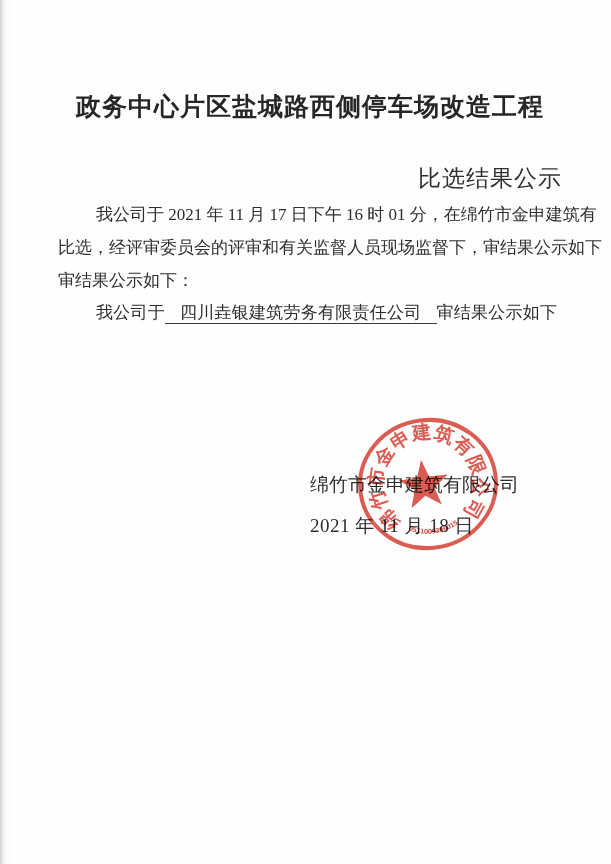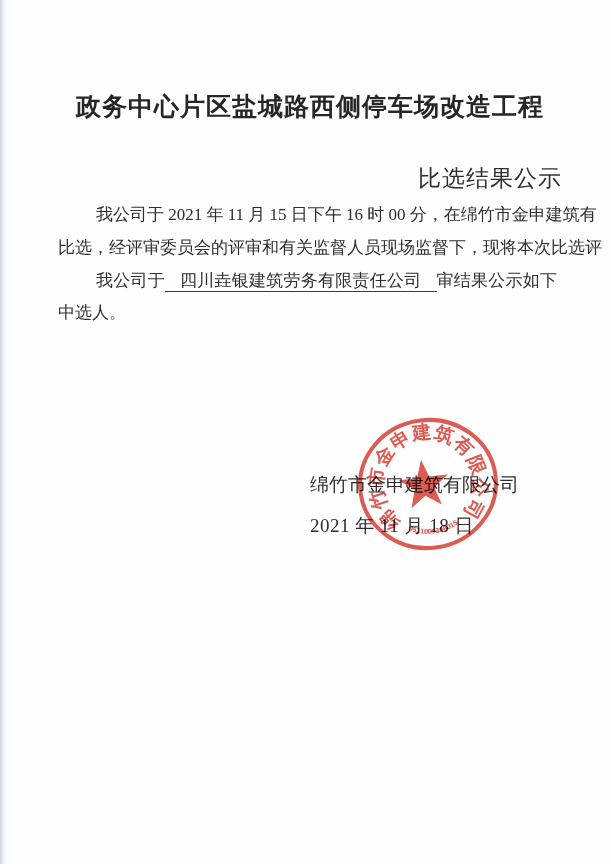--- a/index.html
+++ b/index.html
@@ -109,27 +109,27 @@
 </head>
 <body>
 
 <div class="page">
 
   <div class="doc-title">政务中心片区盐城路西侧停车场改造工程</div>
 
   <div class="doc-subtitle">比选结果公示</div>
 
   <div class="body-text">
-    <div class="line indent">我公司于 2021 年 11 月 15 日下午 16 时 00 分，在绵竹市金申建筑有</div>
-    <div class="line">比选，经评审委员会的评审和有关监督人员现场监督下，现将本次比选评</div>
+    <div class="line indent">我公司于 2021 年 11 月 17 日下午 16 时 01 分，在绵竹市金申建筑有</div>
+    <div class="line">比选，经评审委员会的评审和有关监督人员现场监督下，审结果公示如下</div>
+    <div class="line lastline">审结果公示如下：</div>
 
     <div class="line indent">
       <span>我公司于</span><span class="winner-underline">四川垚银建筑劳务有限责任公司</span><span>审结果公示如下</span>
     </div>
-    <div class="line lastline">中选人。</div>
   </div>
 
   <div class="signature-block">
     <div>绵竹市金申建筑有限公司</div>
     <div class="signature-date">2021 年 11 月 18 日</div>
   </div>
 
   <svg class="seal-svg" viewBox="0 0 170 170" style="--seal-color: #d8453a;">
     <ellipse class="seal-ring" cx="85" cy="85" rx="68" ry="64"></ellipse>
     <polygon class="seal-star" points="81,60 87.1,77.6 105.7,78 90.9,89.2 96.3,107 81,96.4 65.7,107 71.1,89.2 56.3,78 74.9,77.6"></polygon>

